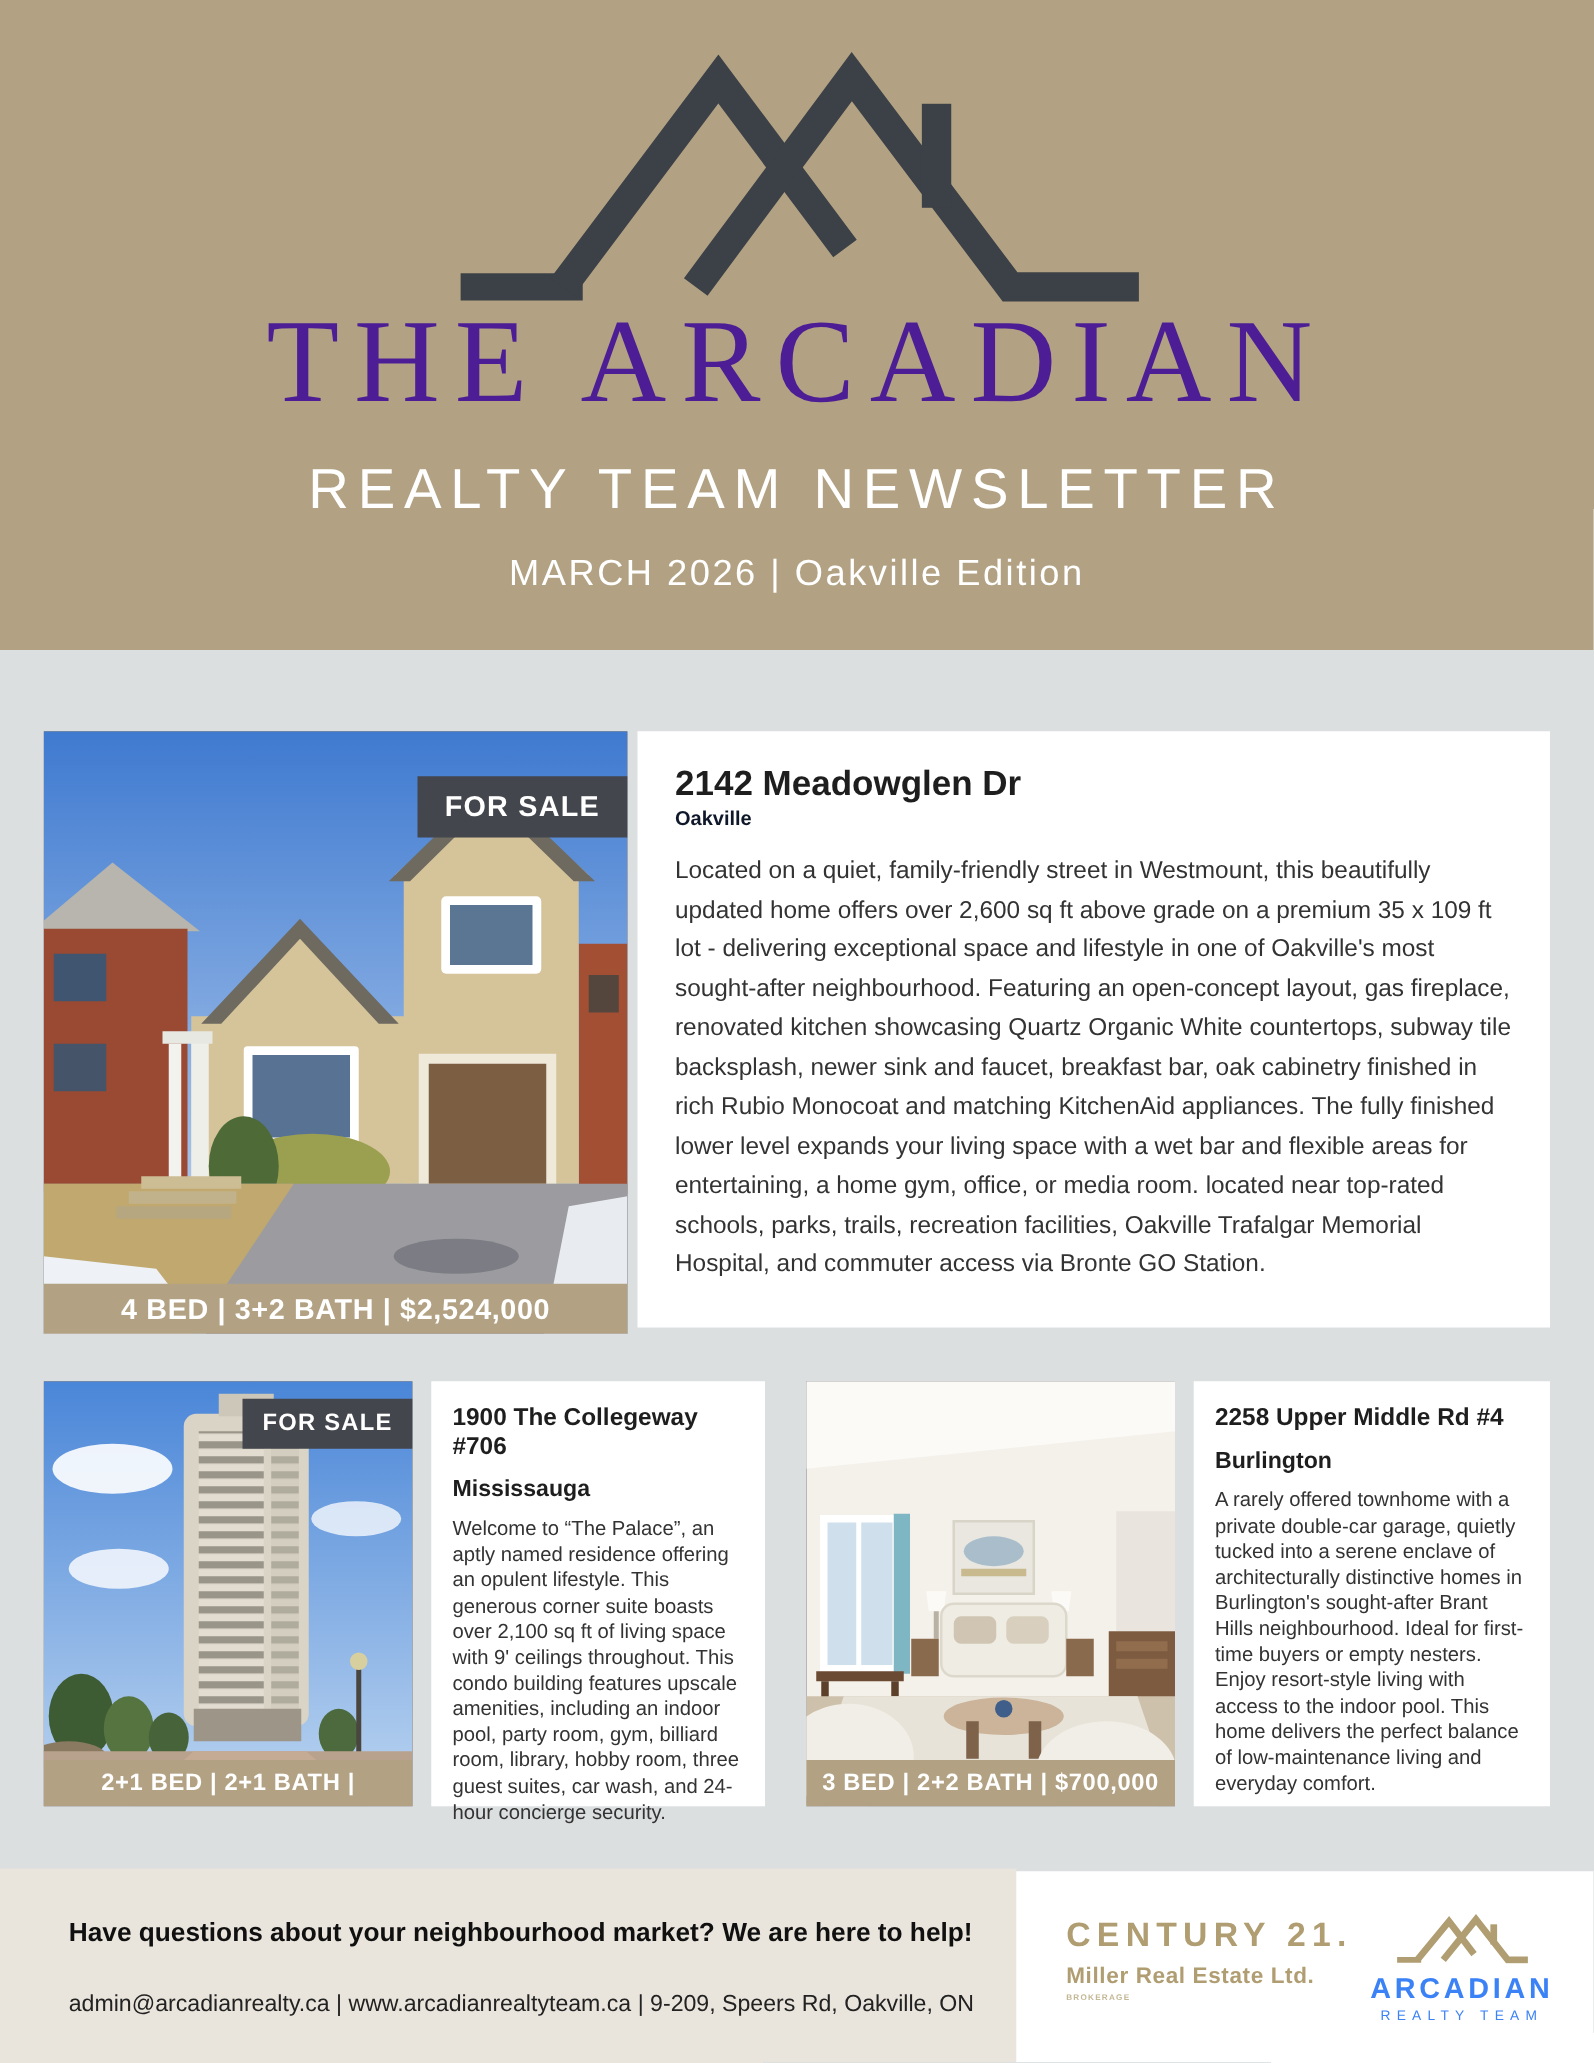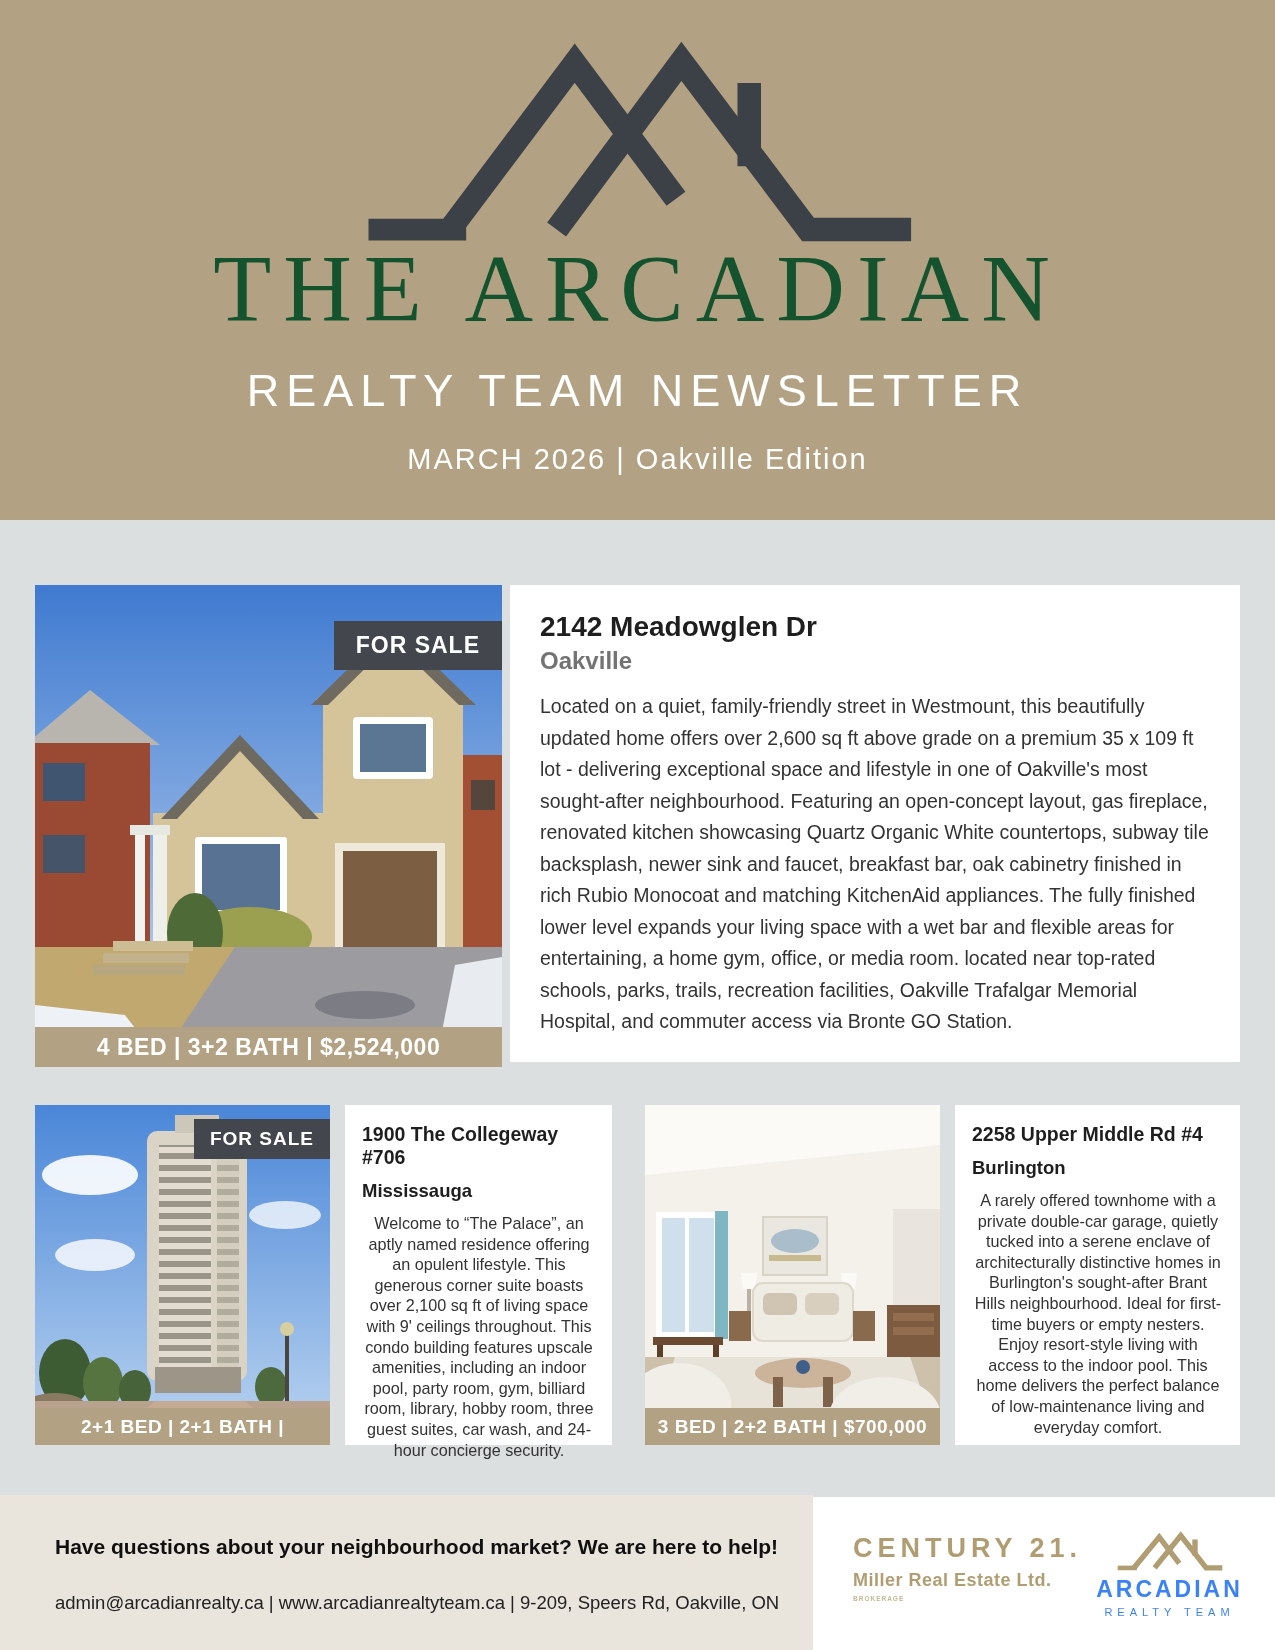--- a/index.html
+++ b/index.html
@@ -5,59 +5,59 @@
   * { margin:0; padding:0; box-sizing:border-box; }
   html,body { background:#dcdfe0; }
   body { font-family:"Liberation Sans", sans-serif; }
   .page { position:relative; width:1275px; height:1650px; background:#dcdfe0; overflow:hidden; margin:0 auto; }
 
   
   .masthead { position:absolute; left:0; top:0; width:1275px; height:520px; background:#b2a283; text-align:center; }
   .roof-logo { position:absolute; left:50%; top:36px; transform:translateX(-50%); }
   .brand { position:absolute; left:0; top:242px; width:100%;
            font-family:"Liberation Serif", serif; font-weight:400;
-           font-size:95px; letter-spacing:12px; color:#14532d; line-height:1; white-space:nowrap; }
+           font-size:95px; letter-spacing:12px; color:#4c1d95; line-height:1; white-space:nowrap; }
   .masthead-sub { position:absolute; left:0; top:368px; width:100%;
            font-size:45px; letter-spacing:7px; color:#ffffff; font-weight:500; line-height:1; white-space:nowrap; }
   .masthead-edition { position:absolute; left:0; top:445px; width:100%;
            font-size:29px; letter-spacing:2px; color:#ffffff; font-weight:400; line-height:1; }
 
   
   .photo { position:absolute; overflow:hidden; background:#737373; }
   .photo svg.scene { position:absolute; left:0; top:0; }
   .badge { position:absolute; background:#43464c; color:#ffffff; font-weight:700; letter-spacing:1px; line-height:1.25; }
   .statbar { position:absolute; left:0; bottom:0; width:100%; background:#b2a283; color:#ffffff;
              font-weight:700; text-align:center; letter-spacing:0.5px; }
 
   .photo-1 { left:35px; top:585px; width:467px; height:482px; }
   .photo-1 .badge { top:36px; right:0; font-size:23px; padding:10px 22px; }
   .photo-1 .statbar { height:40px; line-height:40px; font-size:23px; }
 
   .panel { position:absolute; background:#ffffff; color:#2e2e2e; }
   .panel-1 { left:510px; top:585px; width:730px; height:477px; padding:26px 30px 20px 30px; }
   .panel-1 .ltitle { font-size:28px; font-weight:700; color:#1e1e1e; margin-bottom:4px; }
-  .panel-1 .lcity  { font-size:24px; font-weight:700; color:#737373; margin-bottom:16px; }
+  .panel-1 .lcity  { font-size:16px; font-weight:700; color:#0f172a; margin-bottom:16px; }
   .panel-1 .ldesc  { font-size:19.5px; line-height:31.5px; color:#333; }
 
   .photo-2 { left:35px; top:1105px; width:295px; height:340px; }
   .photo-2 .badge { top:14px; right:0; font-size:19px; padding:8px 16px; }
   .photo-2 .statbar { height:37px; line-height:37px; font-size:19px; }
 
   .panel-2 { left:345px; top:1105px; width:267px; height:340px; padding:18px 16px 14px 17px; }
 
   .photo-3 { left:645px; top:1105px; width:295px; height:340px; }
   .photo-3 .badge { top:14px; left:50%; transform:translateX(-44%); width:206px; text-align:center;
                     font-size:19px; padding:8px 10px; }
   .photo-3 .statbar { height:37px; line-height:37px; font-size:19px; }
 
   .panel-3 { left:955px; top:1105px; width:285px; height:340px; padding:18px 16px 14px 17px; }
 
   .panel-2 .ltitle, .panel-3 .ltitle { font-size:19.5px; font-weight:700; color:#1e1e1e; margin-bottom:11px; }
   .panel-2 .lcity,  .panel-3 .lcity  { font-size:18.5px; font-weight:700; color:#1e1e1e; margin-bottom:11px; }
-  .panel-2 .ldesc,  .panel-3 .ldesc  { font-size:16.2px; line-height:20.6px; color:#333;text-align:center; }
+  .panel-2 .ldesc,  .panel-3 .ldesc  { font-size:16.2px; line-height:20.6px; color:#333; }
 
   
   .footer-left { position:absolute; left:0; top:1495px; width:813px; height:155px; background:#eae5dc; }
   .footer-headline { position:absolute; left:55px; top:40px; font-size:21px; font-weight:700; color:#101010; }
   .footer-contact  { position:absolute; left:55px; top:97px; font-size:18.5px; color:#222; }
 
   .footer-right { position:absolute; left:813px; top:1497px; width:462px; height:153px; background:#ffffff; }
   .c21 { position:absolute; left:40px; top:38px; color:#b09e72; }
   .c21-name { font-size:27px; font-weight:700; letter-spacing:5px; line-height:1; }
   .c21-line2 { font-size:18px; font-weight:700; letter-spacing:0.5px; margin-top:9px; line-height:1; }

